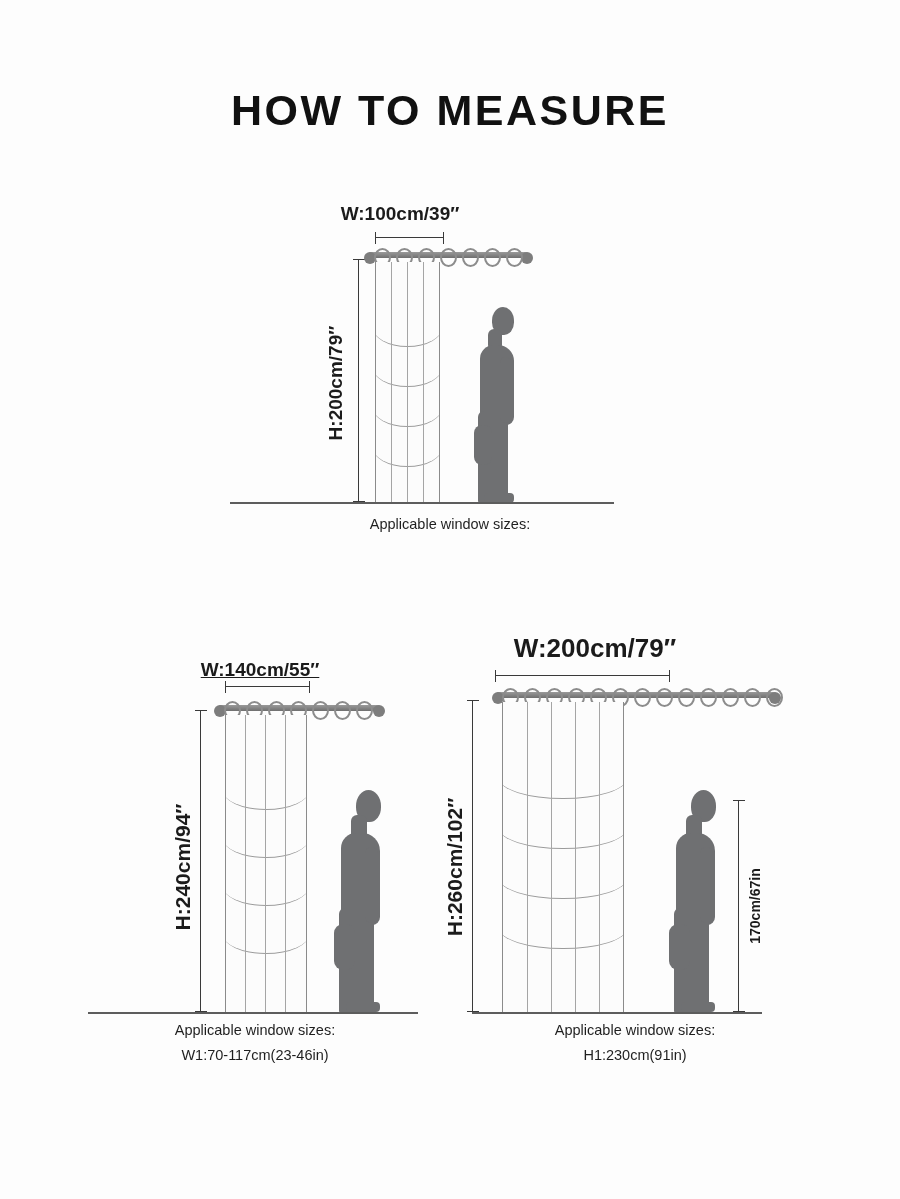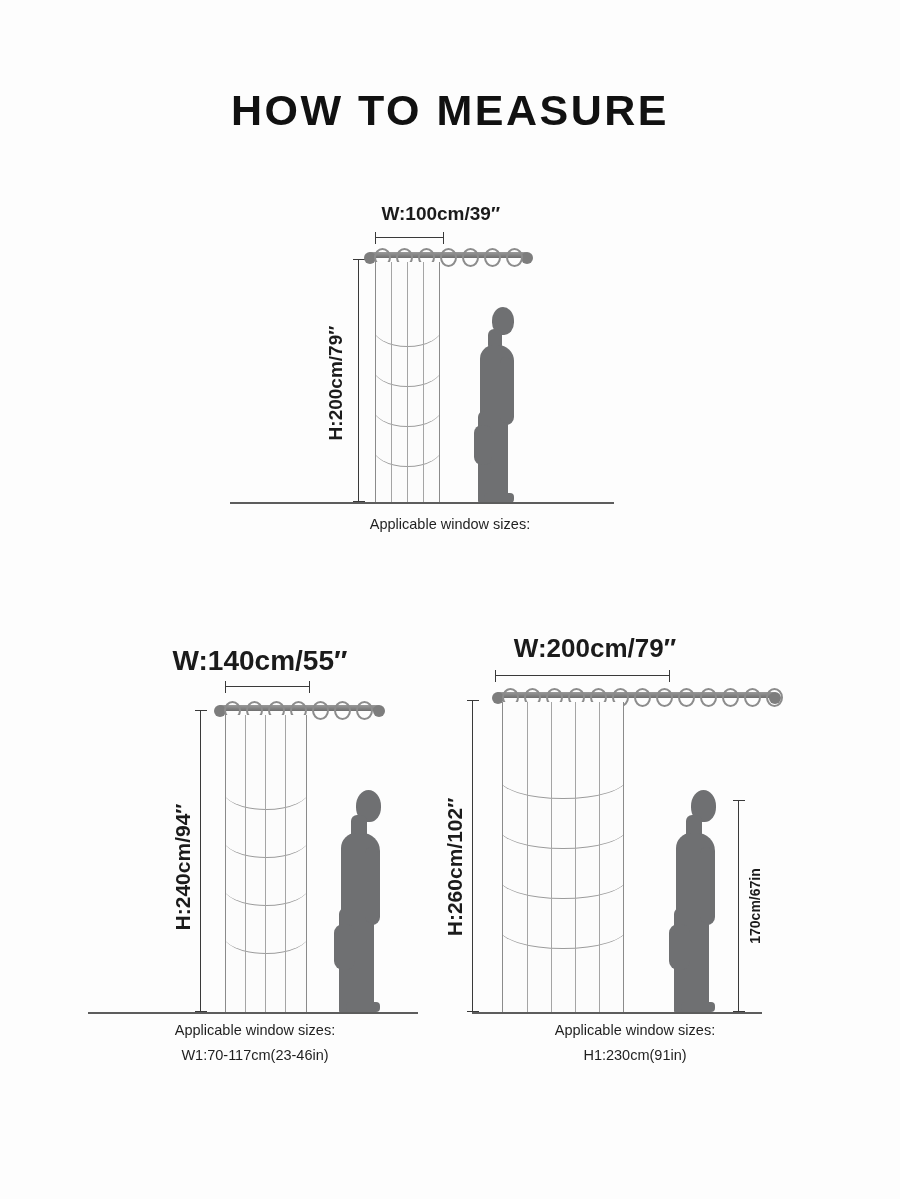--- a/index.html
+++ b/index.html
@@ -150,21 +150,21 @@
 </style>
 </head>
 <body>
 
 <div class="page">
 
   <div class="title">HOW TO MEASURE</div>
 
   <div class="diagram" style="left:0;top:0;width:900px;height:600px;">
 
-    <div class="label-w" style="left:300px;top:203px;width:200px;text-align:right;">W:100cm/39″</div>
+    <div class="label-w" style="left:300px;top:203px;width:200px;">W:100cm/39″</div>
     <div class="dim-h" style="left:375px;top:237px;width:69px;"></div>
 
     <div class="dim-v" style="left:358px;top:259px;height:243px;"></div>
     <div class="label-h rot-up" style="left:266px;top:372px;width:140px;text-align:center;">H:200cm/79″</div>
 
     <div class="rod" style="left:368px;top:252px;width:160px;"></div>
     <div class="rod-cap" style="left:364px;top:252px;"></div>
     <div class="rod-cap" style="left:521px;top:252px;"></div>
     <div class="rings" style="left:374px;top:248px;">
       <div class="ring"></div>
@@ -198,21 +198,21 @@
 
     <div class="floor" style="left:230px;top:502px;width:384px;"></div>
 
     <div class="caption" style="left:250px;top:512px;width:400px;">
       <div>Applicable window sizes:</div>
     </div>
   </div>
 
   <div class="diagram" style="left:0;top:0;width:450px;height:1199px;">
 
-    <div class="label-w" style="left:135px;top:645px;width:250px;font-size:28px;">W:140cm/55″</div>
+    <div class="label-w" style="left:135px;top:659px;width:250px;font-size:19px;text-decoration:underline;">W:140cm/55″</div>
     <div class="dim-h" style="left:225px;top:686px;width:85px;"></div>
 
     <div class="dim-v" style="left:200px;top:710px;height:302px;"></div>
     <div class="label-h rot-up" style="left:100px;top:855px;width:165px;text-align:center;font-size:21px;">H:240cm/94″</div>
 
     <div class="rod" style="left:218px;top:705px;width:162px;"></div>
     <div class="rod-cap" style="left:214px;top:705px;"></div>
     <div class="rod-cap" style="left:373px;top:705px;"></div>
     <div class="rings" style="left:224px;top:701px;">
       <div class="ring"></div>

